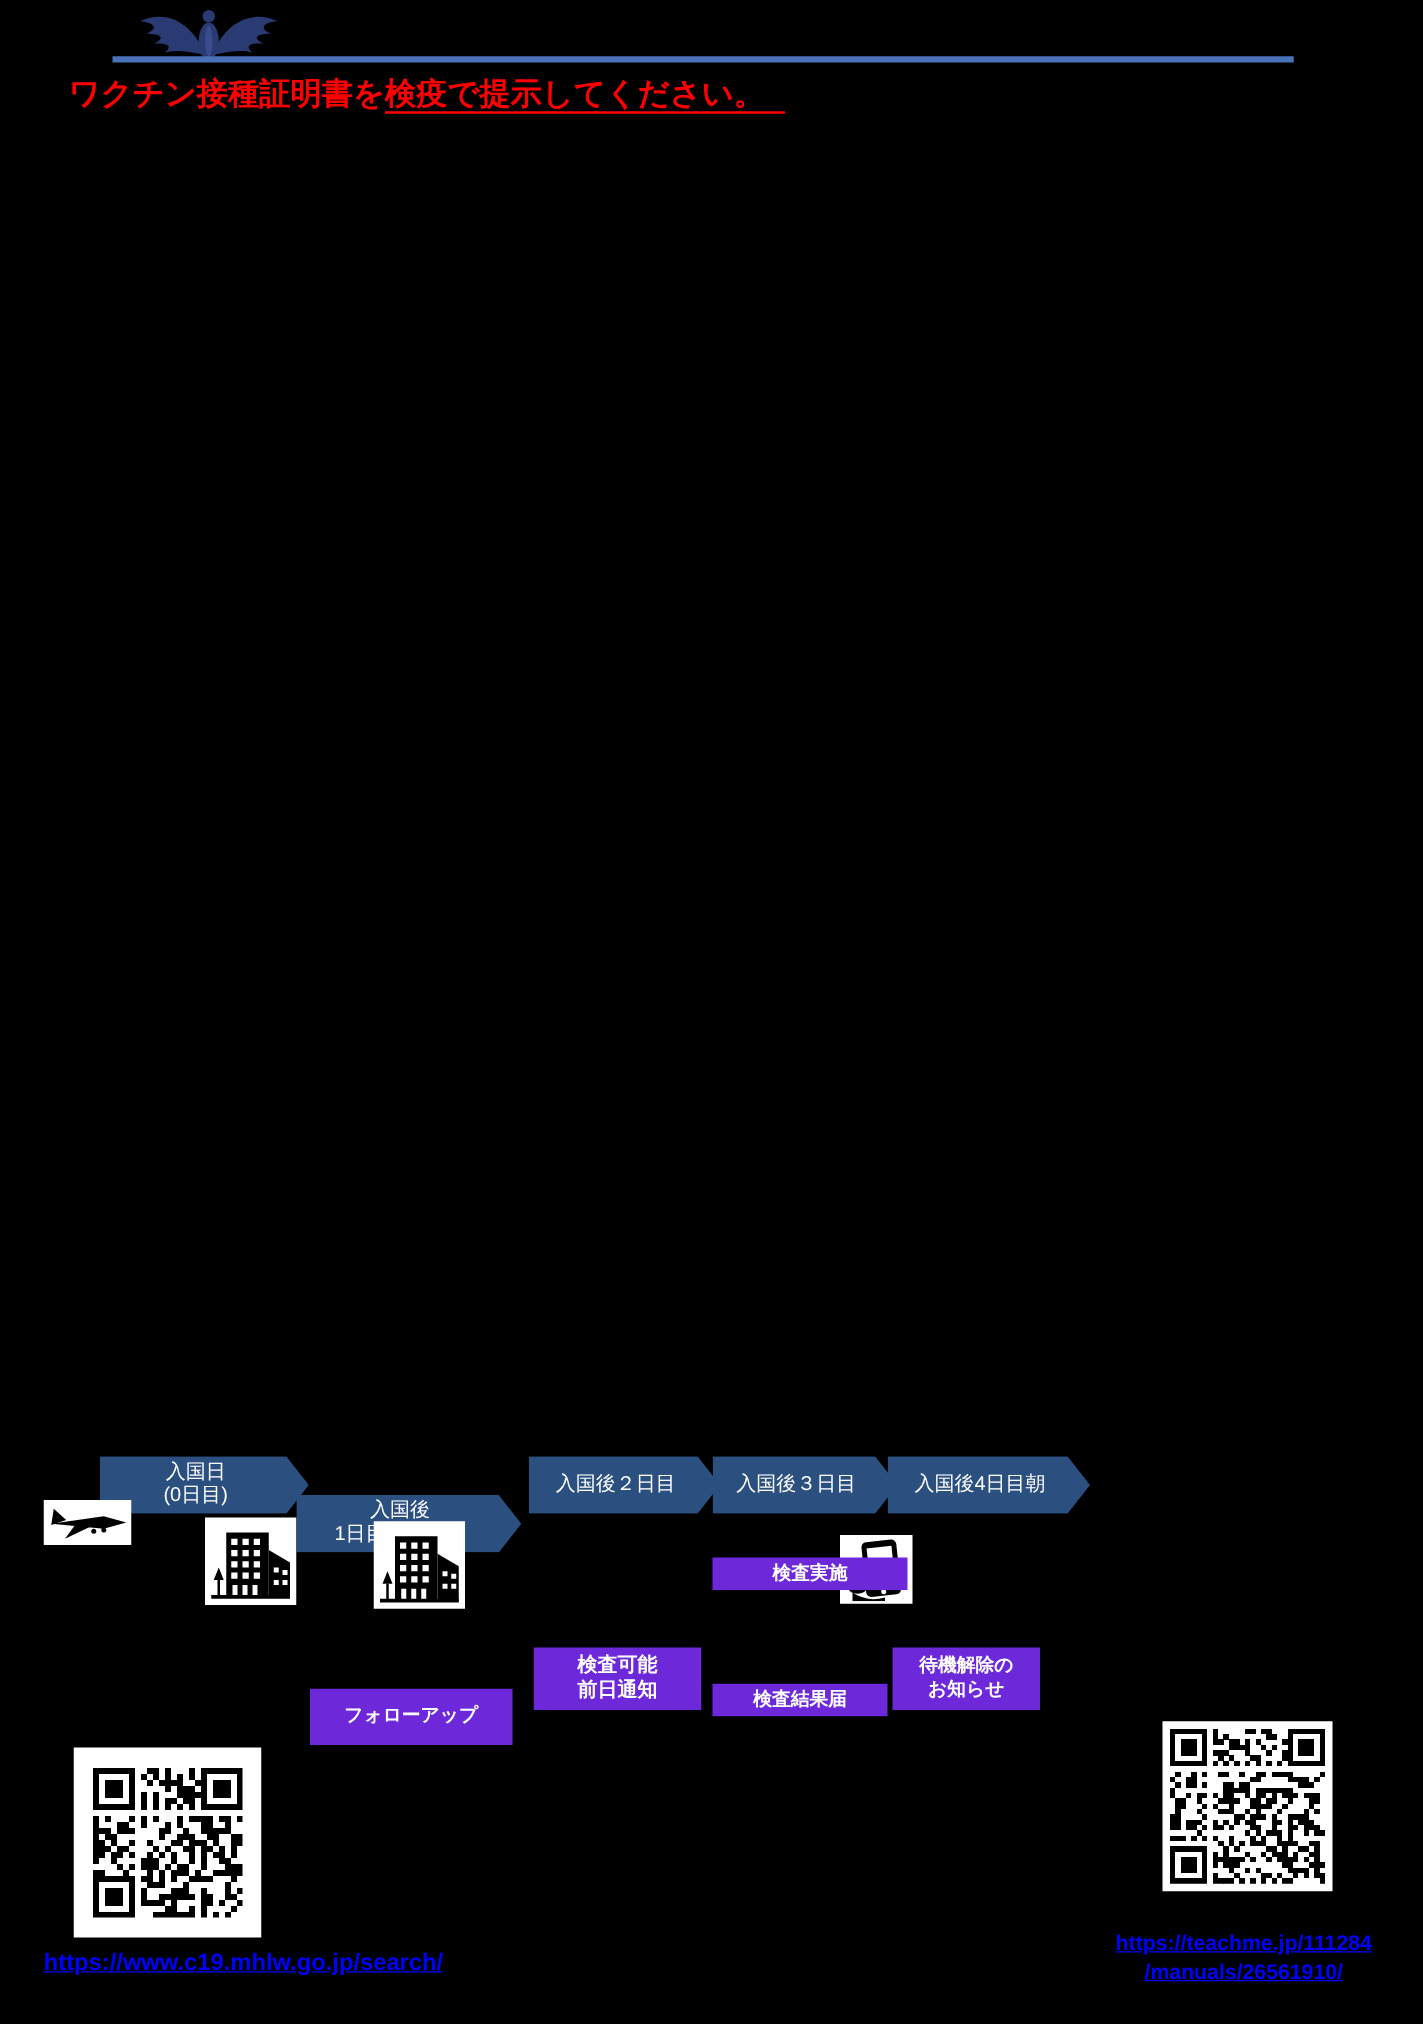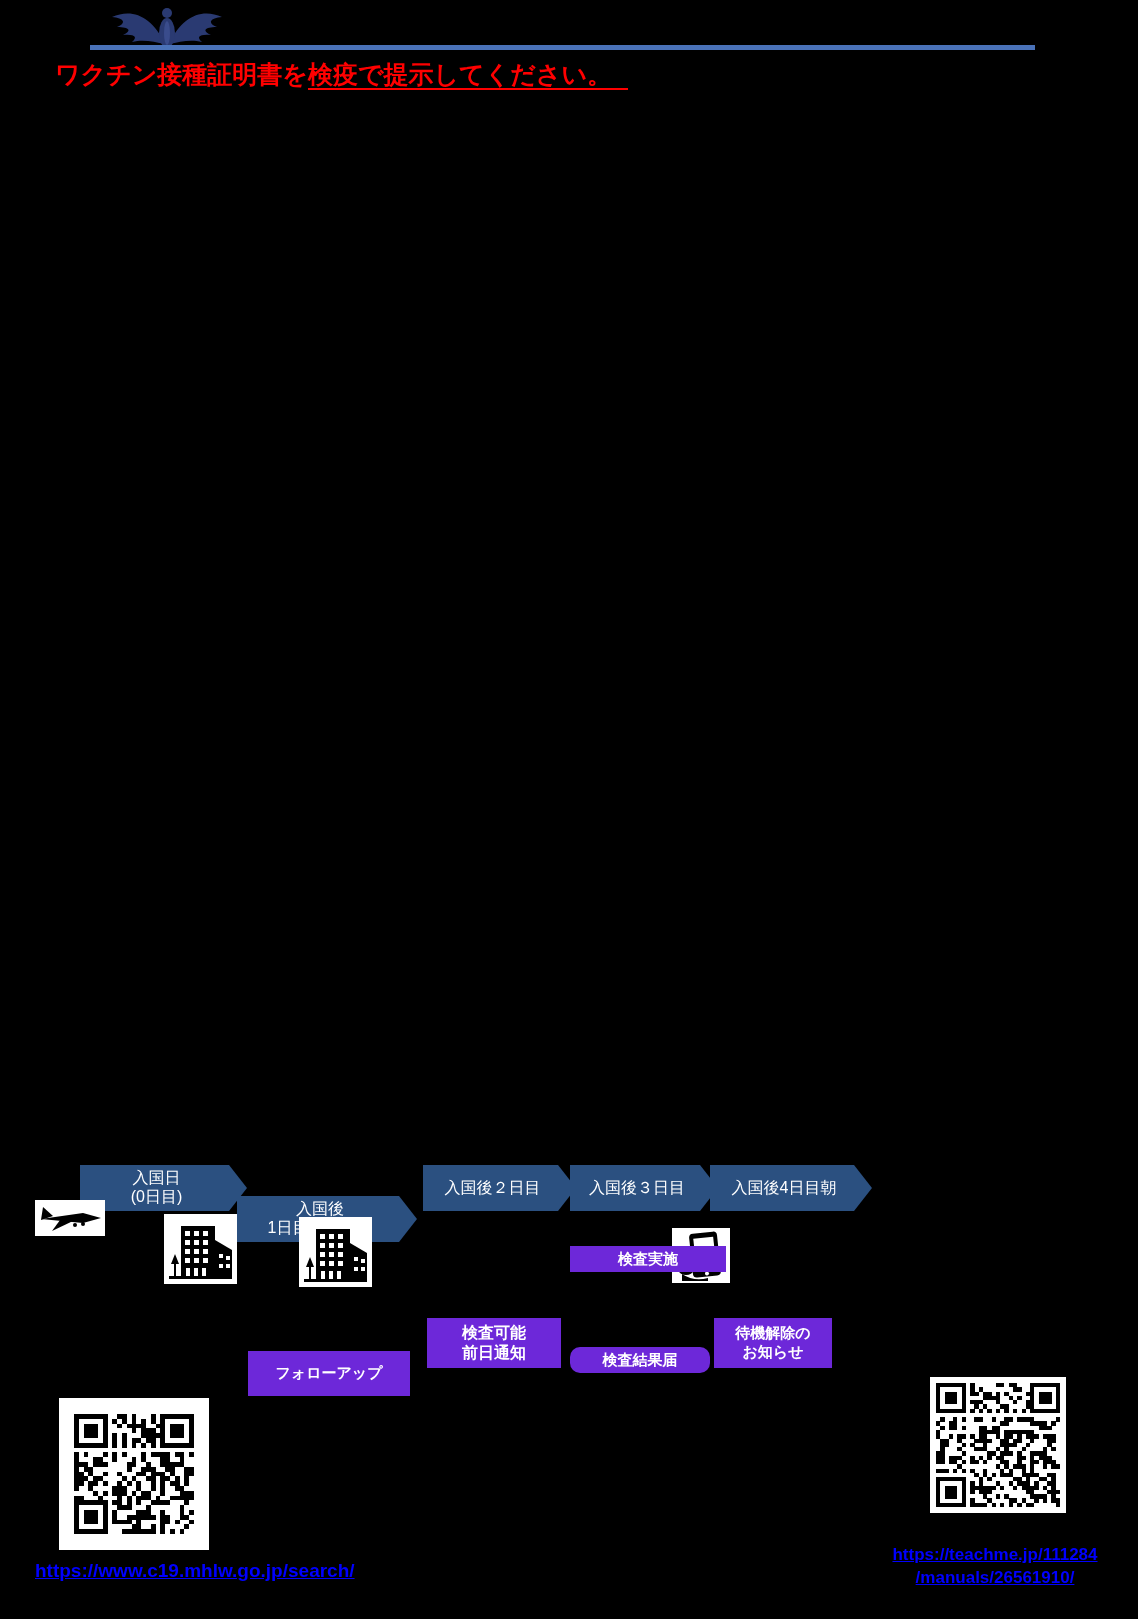--- a/index.html
+++ b/index.html
@@ -34,21 +34,21 @@
   .bldg2-tile{left:299px;top:1217px;width:73px;height:70px;}
   .phone-tile{left:672px;top:1228px;width:58px;height:55px;}
 
   
   .nbox{position:absolute;background:#6d28d9;color:#fff;font-weight:bold;
         display:flex;flex-direction:column;align-items:center;justify-content:center;
         font-size:15px;line-height:1.25;text-align:center;}
   .followup{left:248px;top:1351px;width:162px;height:45px;}
   .test-avail{left:427px;top:1318px;width:134px;height:50px;font-size:16px;}
   .test-done{left:570px;top:1246px;width:156px;height:26px;}
-  .test-result{left:570px;top:1347px;width:140px;height:26px;border-radius:10px;}
+  .test-result{left:570px;top:1347px;width:140px;height:26px;}
   .release{left:714px;top:1318px;width:118px;height:50px;}
 
   
   .qrbox{position:absolute;background:#fff;display:flex;align-items:center;justify-content:center;}
   .qr-left{left:59px;top:1398px;width:150px;height:152px;}
   .qr-right{left:930px;top:1377px;width:136px;height:136px;}
   .qrpat{display:block;}
 
   
   .link{color:#0000FF;font-weight:bold;text-decoration:underline;cursor:pointer;}

